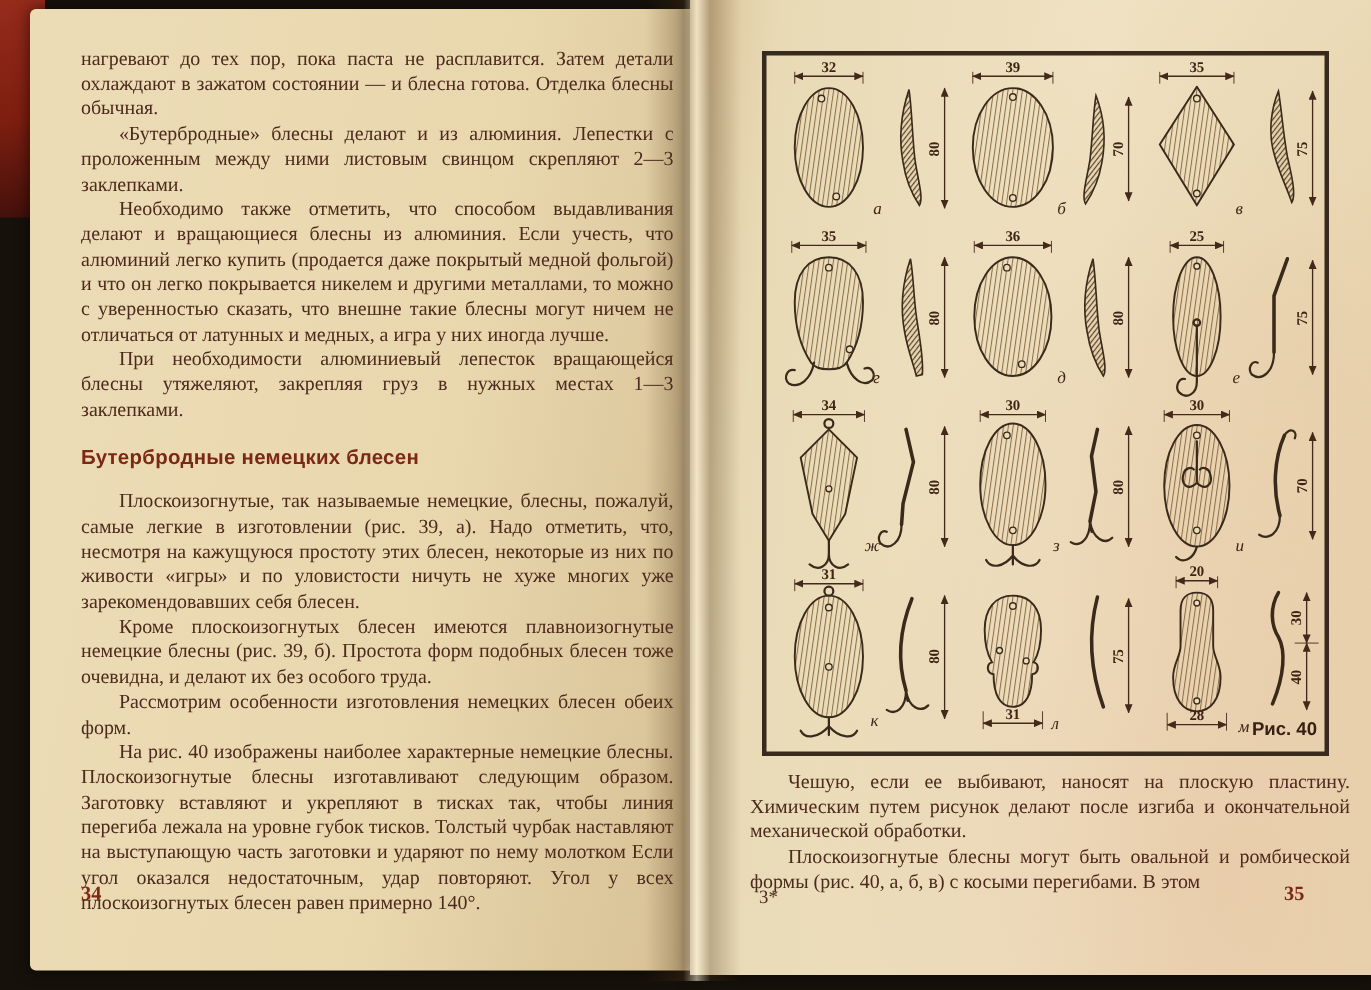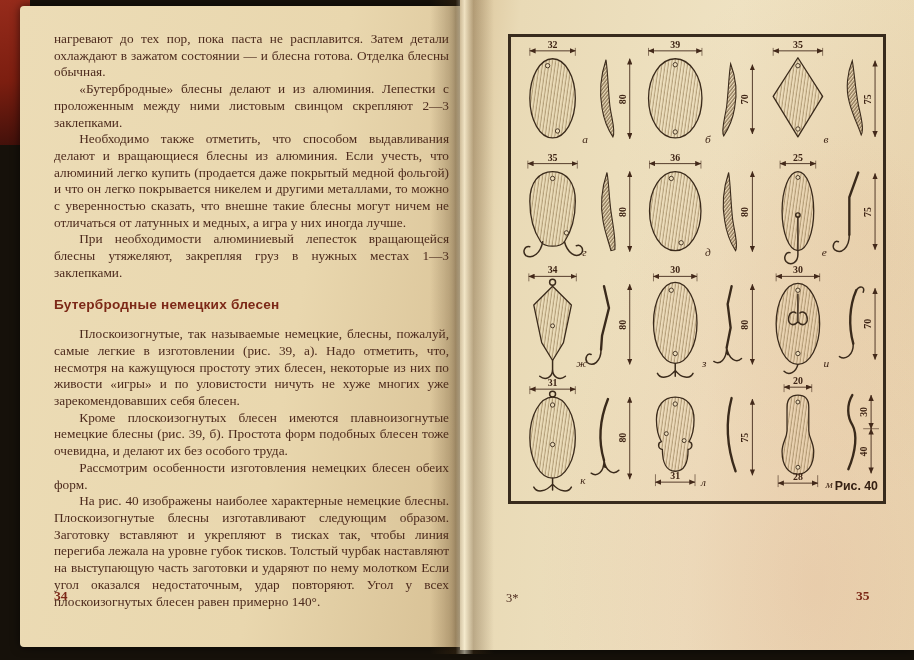--- a/index.html
+++ b/index.html
@@ -263,19 +263,21 @@
           <text class="num" transform="translate(110,35) rotate(-90)">30</text>
           <line class="dim" x1="114" y1="52" x2="114" y2="97" marker-start="url(#arw)" marker-end="url(#arw)"></line>
           <text class="num" transform="translate(110,75) rotate(-90)">40</text>
         </g>
 
         <text class="cap" x="369" y="458">Рис. 40</text>
       </svg>
     </div>
 
     <div class="right-text">
+      <p>Чешую, если ее выбивают, наносят на плоскую пластину. Химическим путем рисунок делают после изгиба и окончательной механической обработки.</p>
+      <p>Плоскоизогнутые блесны могут быть овальной и ромбической формы (рис. 40, а, б, в) с косыми перегибами. В этом</p>
     </div>
     <div id="footnote">3*</div>
     <div class="pagenum" id="pn-right">35</div>
   </div>
 
   <div class="spine-shadow"></div>
 </div>
 
 </body></html>

